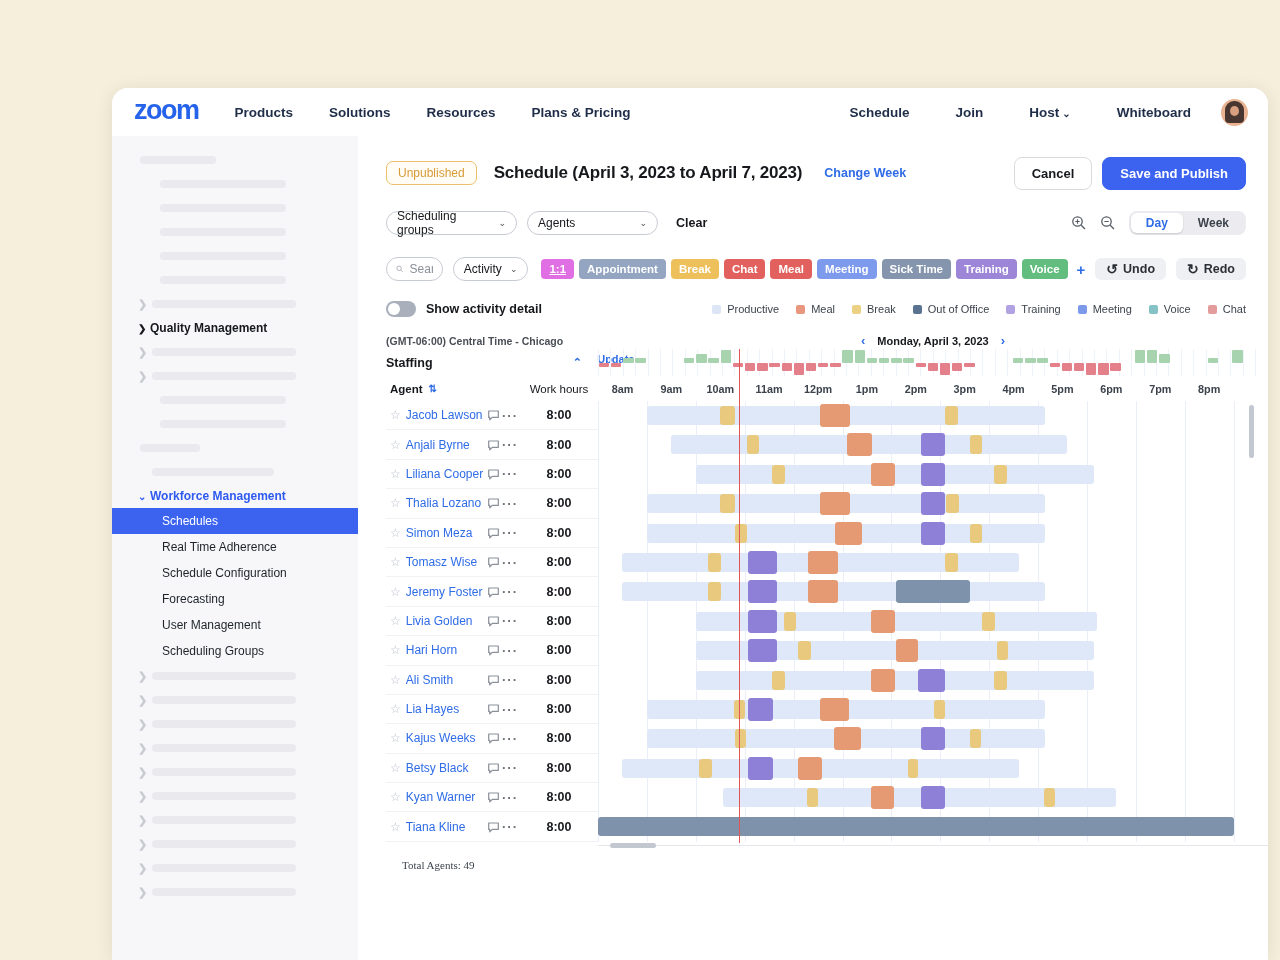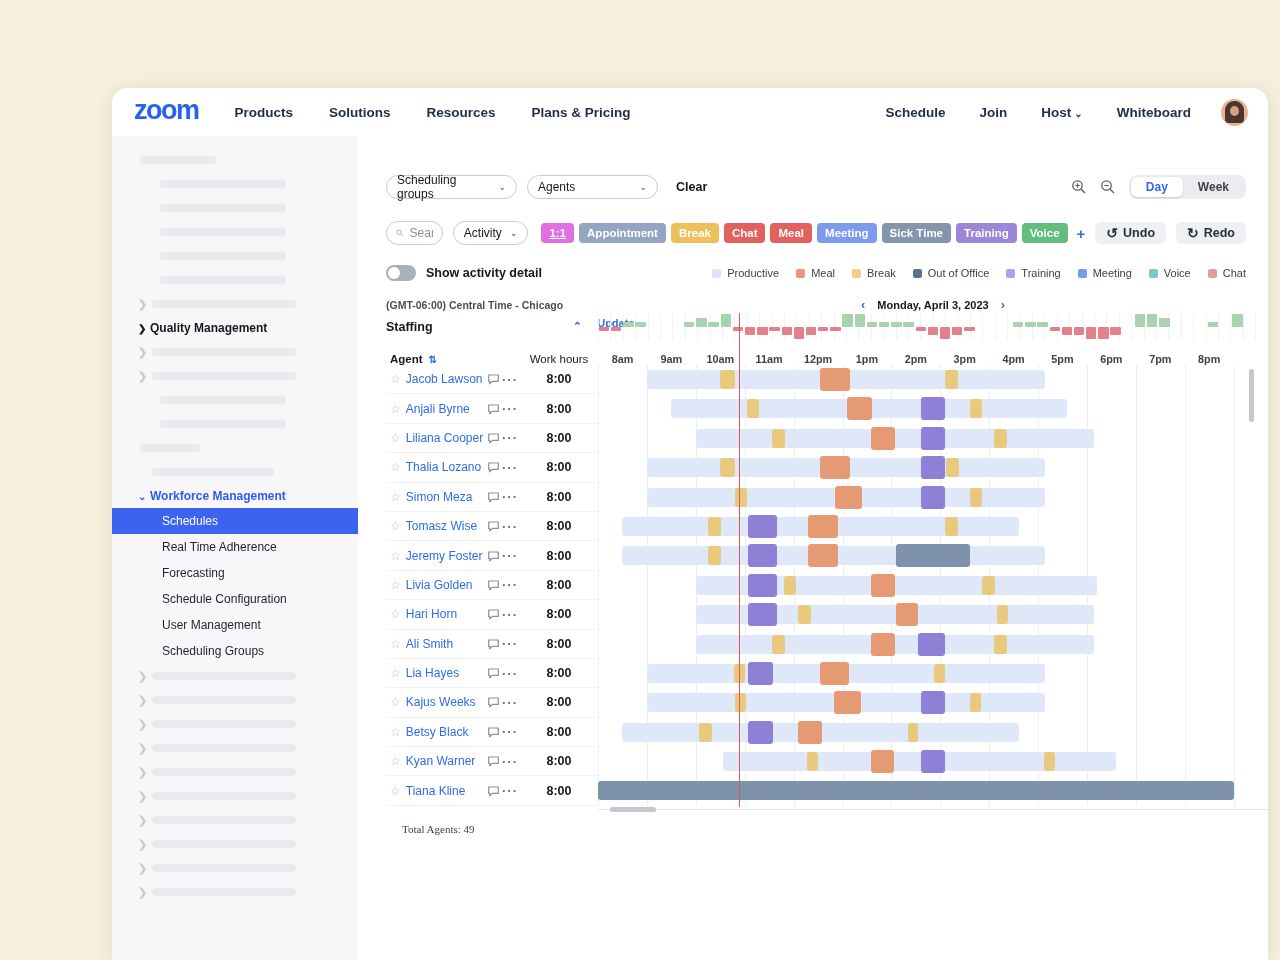--- a/index.html
+++ b/index.html
@@ -8,21 +8,21 @@
             font-family:"Liberation Sans", sans-serif; color:#16181c; }
   .app { position:absolute; left:112px; top:88px; width:1156px; height:872px; background:#fff;
          border-radius:16px 16px 0 0; box-shadow:0 2px 18px rgba(40,40,20,.10); overflow:hidden;
          display:flex; flex-direction:column; }
 
   
   .topnav { height:48px; min-height:48px; display:flex; align-items:center; padding:0 20px 0 22px; background:#fff; }
   .logo { font-size:27px; font-weight:800; color:#2563eb; letter-spacing:-1.5px; line-height:1; padding-bottom:4px; }
   .nav-item { font-size:13.5px; font-weight:700; color:#1f2d49; margin-left:36px; cursor:pointer; }
   .topnav .spacer { flex:1; }
-  .nav-right .nav-item { margin-left:4px; margin-right:30px; }
+  .nav-right .nav-item { margin-left:16px; margin-right:30px; }
   .chev-small { font-size:10px; color:#1f2d49; margin-left:3px; }
   .avatar { width:27px; height:27px; border-radius:50%; background:#eab391; overflow:hidden; position:relative; }
   .avatar::before { content:""; position:absolute; left:4px; top:2px; width:19px; height:22px; border-radius:9px 9px 4px 4px; background:#4a3630; }
   .avatar::after { content:""; position:absolute; left:9px; top:7px; width:9px; height:10px; border-radius:50%; background:#d9a07f; }
 
   .app-body { flex:1; display:flex; min-height:0; }
 
   
   .sidebar { width:246px; min-width:246px; background:#f7f7fa; padding-top:12px; overflow:hidden; }
   .sk-row { height:24px; display:flex; align-items:center; }
@@ -89,21 +89,21 @@
   .now-line { position:absolute; left:353px; top:0; bottom:7px; width:1px; background:#e25555; z-index:7; }
 
   .staff-row { display:flex; height:27px; }
   .staff-left { width:212px; display:flex; align-items:center; justify-content:space-between; padding-right:16px; }
   .staff-label { font-size:12.5px; font-weight:700; }
   .staff-collapse { color:#2f6ce6; font-size:11px; font-weight:700; cursor:pointer; }
   .staff-chart { width:670px; height:27px; position:relative;
      background:repeating-linear-gradient(to right, #edf2fb 0 1px, transparent 1px 12.4px); }
   .staff-bar { position:absolute; width:10.4px; border-radius:1px; }
 
-  .thead { display:flex; height:25px; align-items:flex-end; }
+  .thead { display:flex; height:25px; align-items:center; }
   .th-agent { width:134px; font-size:11.5px; font-weight:700; display:flex; align-items:center; padding-left:4px; }
   .sort-ic { color:#2f6ce6; font-size:10px; margin-left:6px; }
   .th-hours { width:78px; font-size:11.5px; font-weight:400; text-align:center; }
   .th-times { width:670px; display:flex; }
   .time-cell { width:48.9px; text-align:center; font-size:10.8px; font-weight:600; color:#3c434c; }
 
   .rows { position:relative; }
   .grid-overlay { position:absolute; left:212px; top:0; bottom:0; width:670px; z-index:0; }
   .gline { position:absolute; top:0; bottom:0; width:1px; background:#e9eef9; }
   .agent-row { display:flex; height:29.4px; position:relative; z-index:1; }
@@ -201,22 +201,22 @@
               <div class="sk-line" style="width: 122px; margin-left: 40px;"></div>
             </div>
           </div>
         <div class="menu-row" style="color:#2f5af0;">
           <span class="mchev">⌄</span>
           <span>Workforce Management</span>
         </div>
         <div id="wfm-items">
             <div class="sub-item selected">Schedules</div>
             <div class="sub-item">Real Time Adherence</div>
+            <div class="sub-item">Schedule Configuration</div>
             <div class="sub-item">Forecasting</div>
-            <div class="sub-item">Schedule Configuration</div>
             <div class="sub-item">User Management</div>
             <div class="sub-item">Scheduling Groups</div>
           </div>
         <div id="sk-bottom">
             <div class="sk-row">
               <span class="sk-chev">❯</span>
               <div class="sk-line" style="width: 144px; margin-left: 2px;"></div>
             </div>
             <div class="sk-row">
               <span class="sk-chev">❯</span>
@@ -252,20 +252,28 @@
             </div>
             <div class="sk-row">
               <span class="sk-chev">❯</span>
               <div class="sk-line" style="width: 144px; margin-left: 2px;"></div>
             </div>
           </div>
       </div>
 
       <div class="main">
 
+        <div class="header-row pad-r">
+          <span class="badge">Unpublished</span>
+          <span class="page-title">Schedule (April 3, 2023 to April 7, 2023)</span>
+          <span class="link change-week">Change Week</span>
+          <div class="spacer"></div>
+          <button class="btn btn-cancel">Cancel</button>
+          <button class="btn btn-save">Save and Publish</button>
+        </div>
 
         <div class="filter-row pad-r">
           <div class="pill" style="width:131px;">
             <span>Scheduling groups</span>
               <span class="pchev">⌄</span>
           </div>
           <div class="pill" style="width:131px;margin-left:10px;">
             <span>Agents</span>
               <span class="pchev">⌄</span>
           </div>

